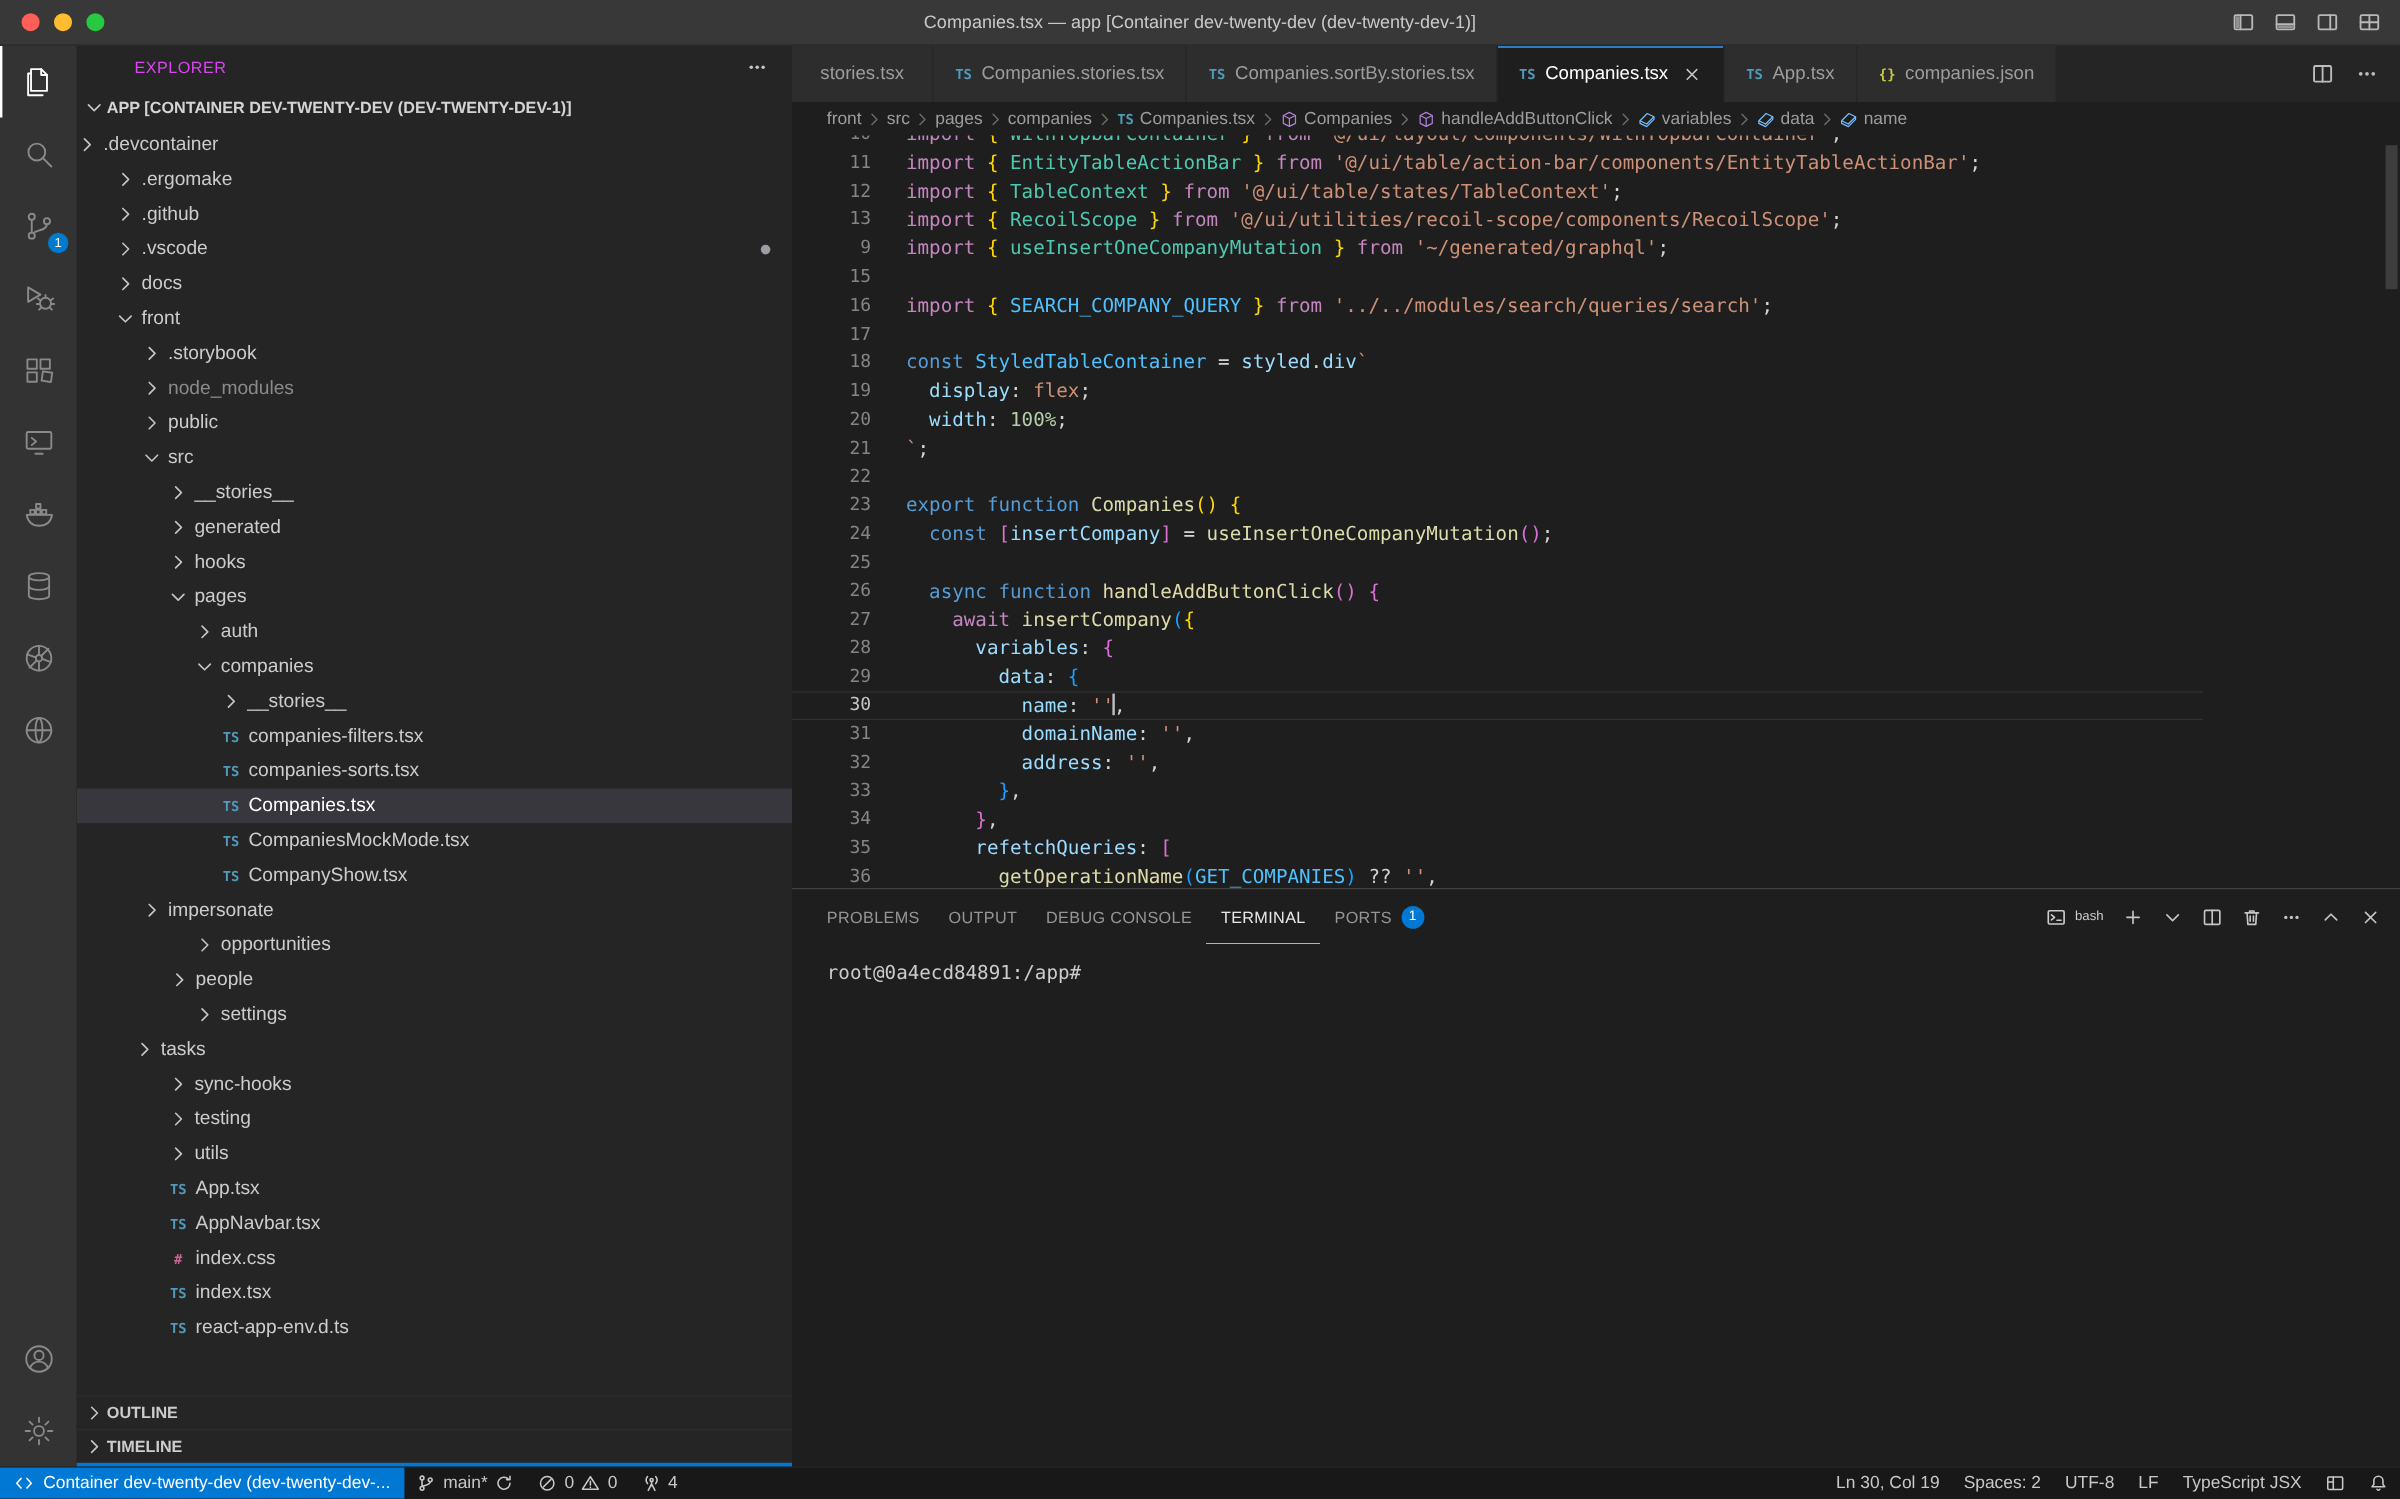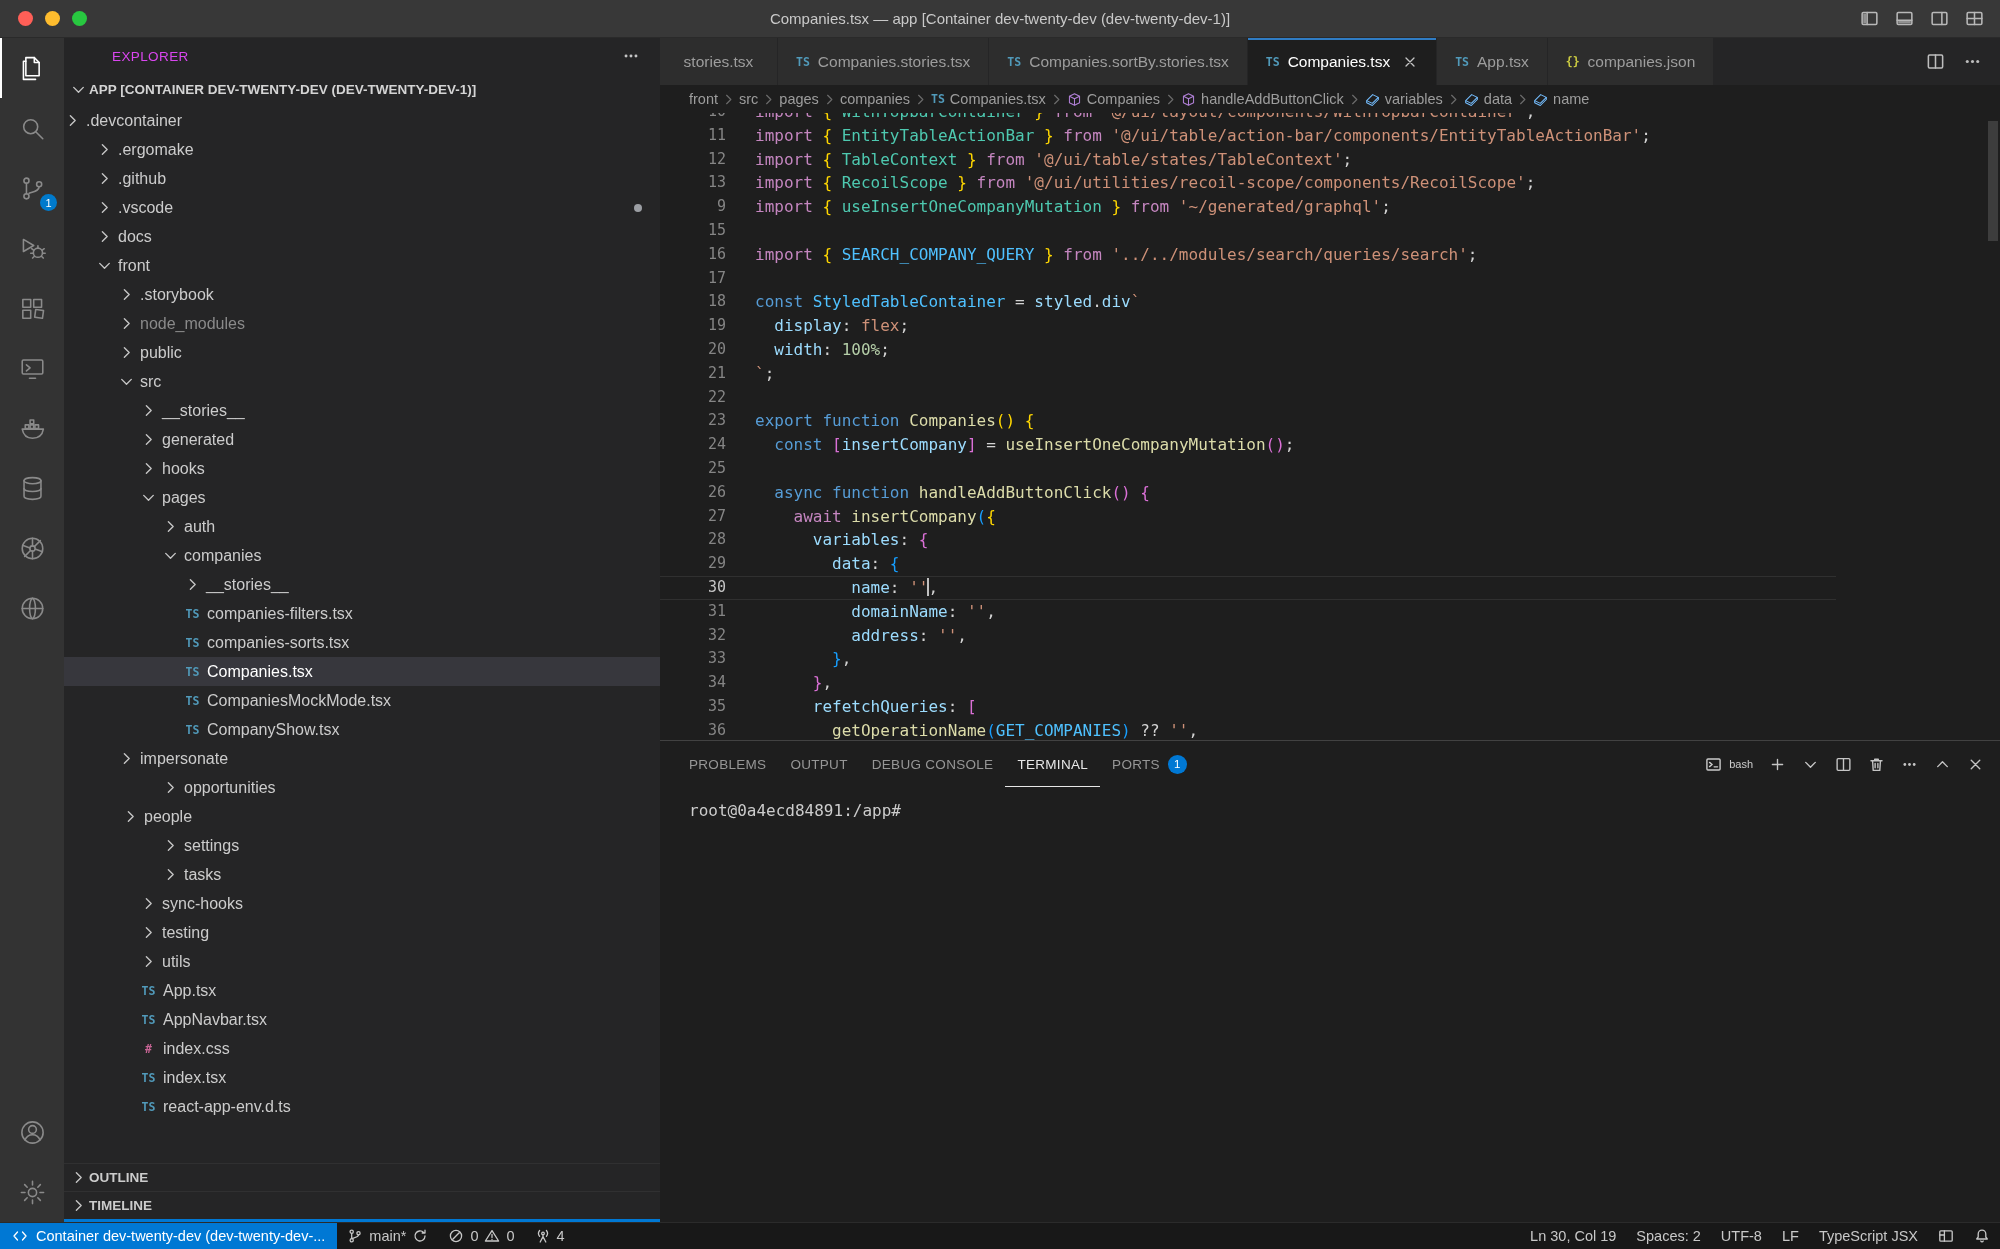--- a/index.html
+++ b/index.html
@@ -477,37 +477,37 @@
           <span class="tree-label">impersonate</span>
         </div>
         <div class="tree-row" style="padding-left: 98px;">
           <span class="icon tw">
             <svg viewBox="0 0 16 16" fill="none" stroke="currentColor" stroke-width="1.3" stroke-linecap="round" stroke-linejoin="round">
               <path d="M6 3.5L10.5 8 6 12.5"></path>
             </svg>
           </span>
           <span class="tree-label">opportunities</span>
         </div>
-        <div class="tree-row" style="padding-left: 58px;">
+        <div class="tree-row" style="padding-left: 46px; margin-left: 31px;">
           <span class="icon tw">
             <svg viewBox="0 0 16 16" fill="none" stroke="currentColor" stroke-width="1.3" stroke-linecap="round" stroke-linejoin="round">
               <path d="M6 3.5L10.5 8 6 12.5"></path>
             </svg>
           </span>
           <span class="tree-label">people</span>
         </div>
         <div class="tree-row" style="padding-left: 98px;">
           <span class="icon tw">
             <svg viewBox="0 0 16 16" fill="none" stroke="currentColor" stroke-width="1.3" stroke-linecap="round" stroke-linejoin="round">
               <path d="M6 3.5L10.5 8 6 12.5"></path>
             </svg>
           </span>
           <span class="tree-label">settings</span>
         </div>
-        <div class="tree-row" style="padding-left: 98px;">
+        <div class="tree-row" style="padding-left: 48px;">
           <span class="icon tw">
             <svg viewBox="0 0 16 16" fill="none" stroke="currentColor" stroke-width="1.3" stroke-linecap="round" stroke-linejoin="round">
               <path d="M6 3.5L10.5 8 6 12.5"></path>
             </svg>
           </span>
           <span class="tree-label">tasks</span>
         </div>
         <div class="tree-row" style="padding-left: 76px;">
           <span class="icon tw">
             <svg viewBox="0 0 16 16" fill="none" stroke="currentColor" stroke-width="1.3" stroke-linecap="round" stroke-linejoin="round">

